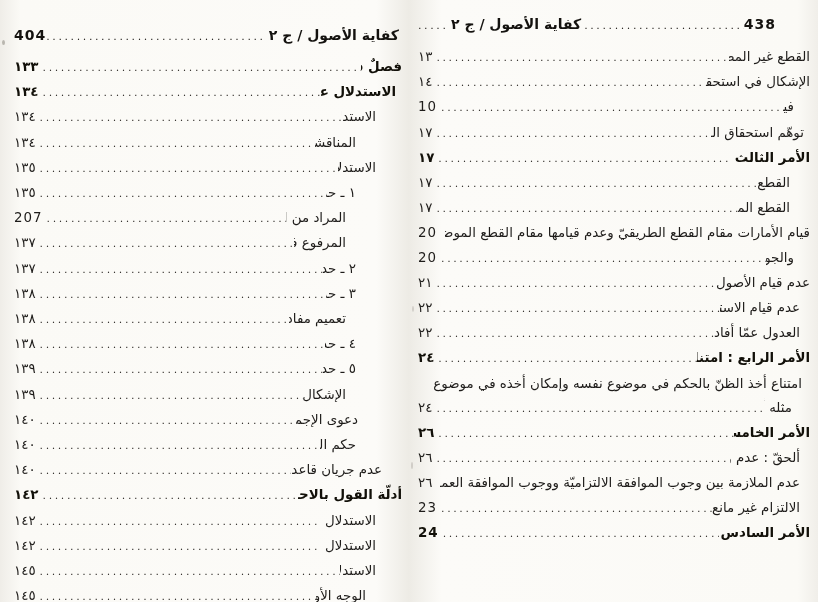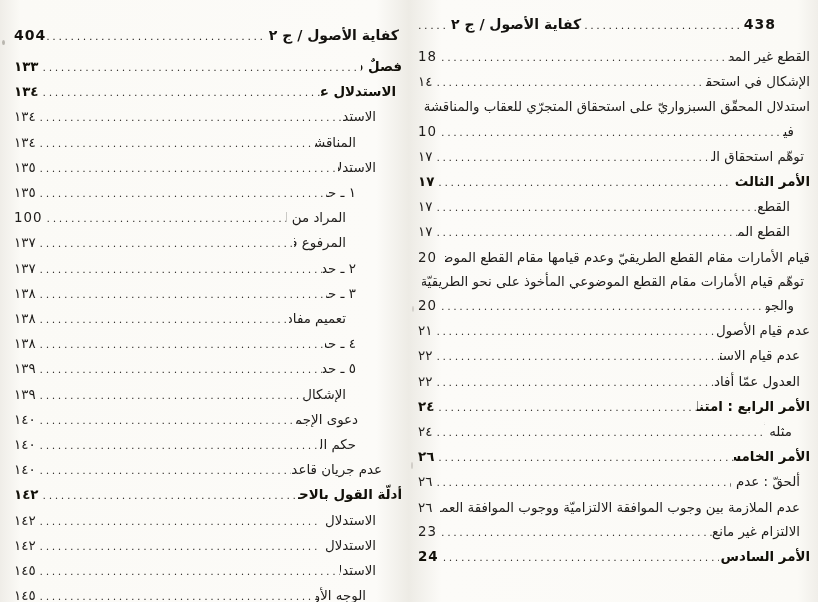--- a/index.html
+++ b/index.html
@@ -66,34 +66,29 @@
       <span class="pgnum">438</span>
       <span class="leader"></span>
       <span class="title">كفاية الأصول / ج ٢</span>
       <span class="leader short"></span>
     </div>
     <div class="entries">
 
         <div class="row" style="padding-right: 0px;">
           <span class="t">القطع غير المصيب لا يُحدث تغييراً في الواقع</span>
           <span class="leader"></span>
-          <span class="pg">18</span>
+          <span class="pg">١٣</span>
         </div>
 
         <div class="row" style="padding-right: 0px;">
           <span class="t">الإشكال في استحقاق العقاب على مخالفة القطع والجواب عنه</span>
           <span class="leader"></span>
           <span class="pg">١٤</span>
         </div>
 
-        <div class="row nopage nodots" style="padding-right: 0px;">
-          <span class="t">استدلال المحقّق السبزواريّ على استحقاق المتجرّي للعقاب والمناقشة</span>
-          <span class="leader"></span>
-
-        </div>
 
         <div class="row" style="padding-right: 16px;">
           <span class="t">فيه</span>
           <span class="leader"></span>
           <span class="pg">10</span>
         </div>
 
         <div class="row" style="padding-right: 6px;">
           <span class="t">توهّم استحقاق المتجرّي عقابين متداخلين والجواب عنه</span>
           <span class="leader"></span>
@@ -117,25 +112,20 @@
           <span class="leader"></span>
           <span class="pg">١٧</span>
         </div>
 
         <div class="row nodots" style="padding-right: 0px;">
           <span class="t">قيام الأمارات مقام القطع الطريقيّ وعدم قيامها مقام القطع الموضوعي</span>
           <span class="leader"></span>
           <span class="pg">20</span>
         </div>
 
-        <div class="row nopage nodots" style="padding-right: 6px;">
-          <span class="t">توهّم قيام الأمارات مقام القطع الموضوعي المأخوذ على نحو الطريقيّة</span>
-          <span class="leader"></span>
-
-        </div>
 
         <div class="row" style="padding-right: 16px;">
           <span class="t">والجواب عنه</span>
           <span class="leader"></span>
           <span class="pg">20</span>
         </div>
 
         <div class="row" style="padding-right: 0px;">
           <span class="t">عدم قيام الأصول مقام القطع الطريقي إلّا الاستصحاب</span>
           <span class="leader"></span>
@@ -153,20 +143,25 @@
           <span class="leader"></span>
           <span class="pg">٢٢</span>
         </div>
 
         <div class="row bold" style="padding-right: 0px;">
           <span class="t">الأمر الرابع : امتناع أخذ القطع بحكمٍ في موضوع نفسه أو ...</span>
           <span class="leader"></span>
           <span class="pg">٢٤</span>
         </div>
 
+        <div class="row nopage nodots" style="padding-right: 8px;">
+          <span class="t">امتناع أخذ الظنّ بالحكم في موضوع نفسه وإمكان أخذه في موضوع</span>
+          <span class="leader"></span>
+
+        </div>
 
         <div class="row" style="padding-right: 18px;">
           <span class="t">مثله أو ضدّه</span>
           <span class="leader"></span>
           <span class="pg">٢٤</span>
         </div>
 
         <div class="row bold" style="padding-right: 0px;">
           <span class="t">الأمر الخامس : الموافقة الالتزاميّة</span>
           <span class="leader"></span>
@@ -239,21 +234,21 @@
 
         <div class="row" style="padding-right: 46px;">
           <span class="t">١ ـ حديث الرفع</span>
           <span class="leader"></span>
           <span class="pg">١٣٥</span>
         </div>
 
         <div class="row" style="padding-right: 56px;">
           <span class="t">المراد من الموصول في «ما لا يعلمون»</span>
           <span class="leader"></span>
-          <span class="pg">100</span>
+          <span class="pg">207</span>
         </div>
 
         <div class="row" style="padding-right: 56px;">
           <span class="t">المرفوع في غير «ما لا يعلمون»</span>
           <span class="leader"></span>
           <span class="pg">١٣٧</span>
         </div>
 
         <div class="row" style="padding-right: 46px;">
           <span class="t">٢ ـ حديث الحجب</span>

